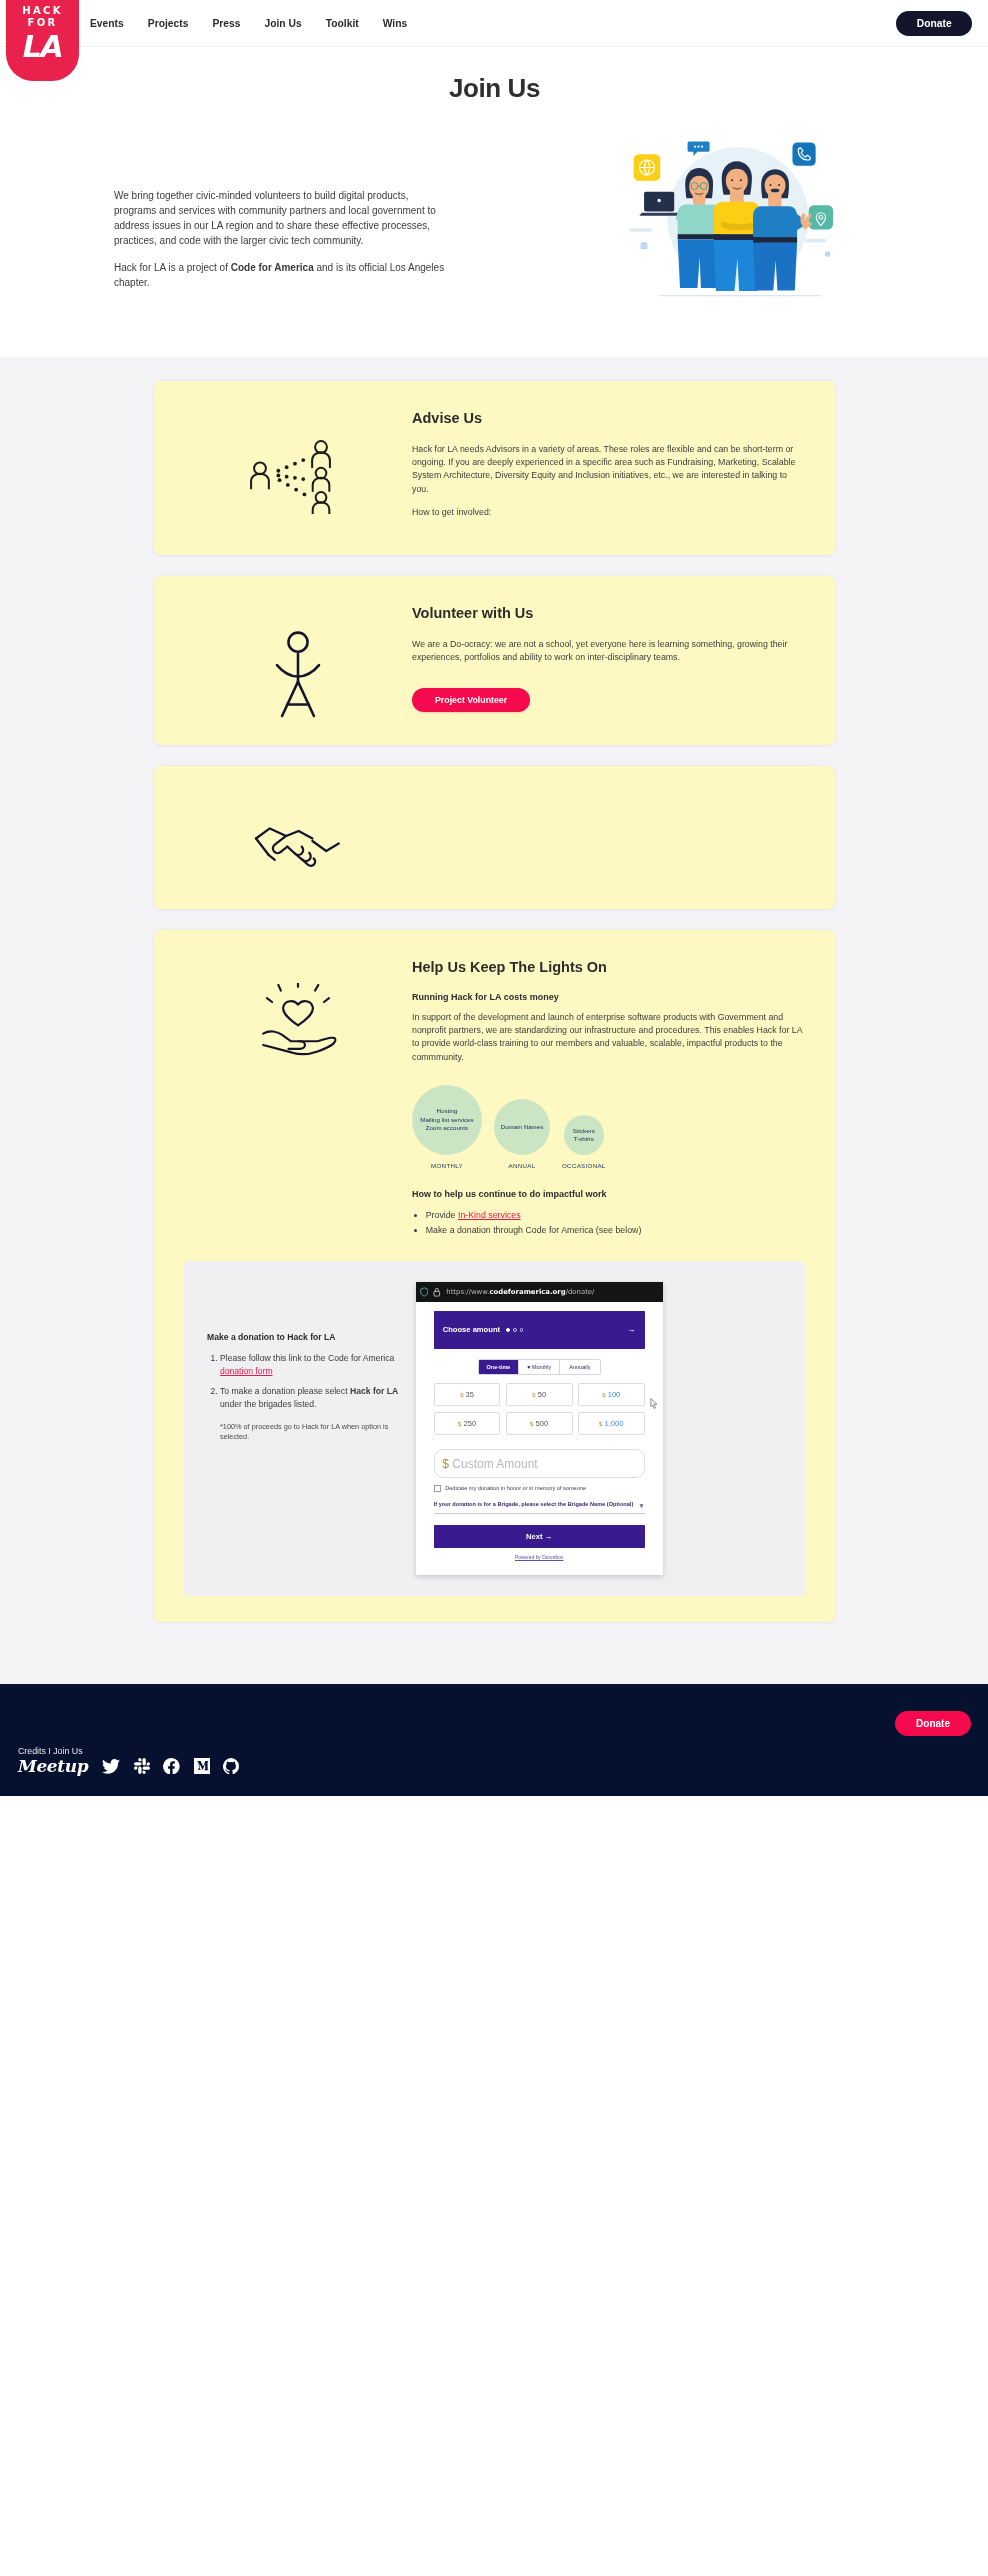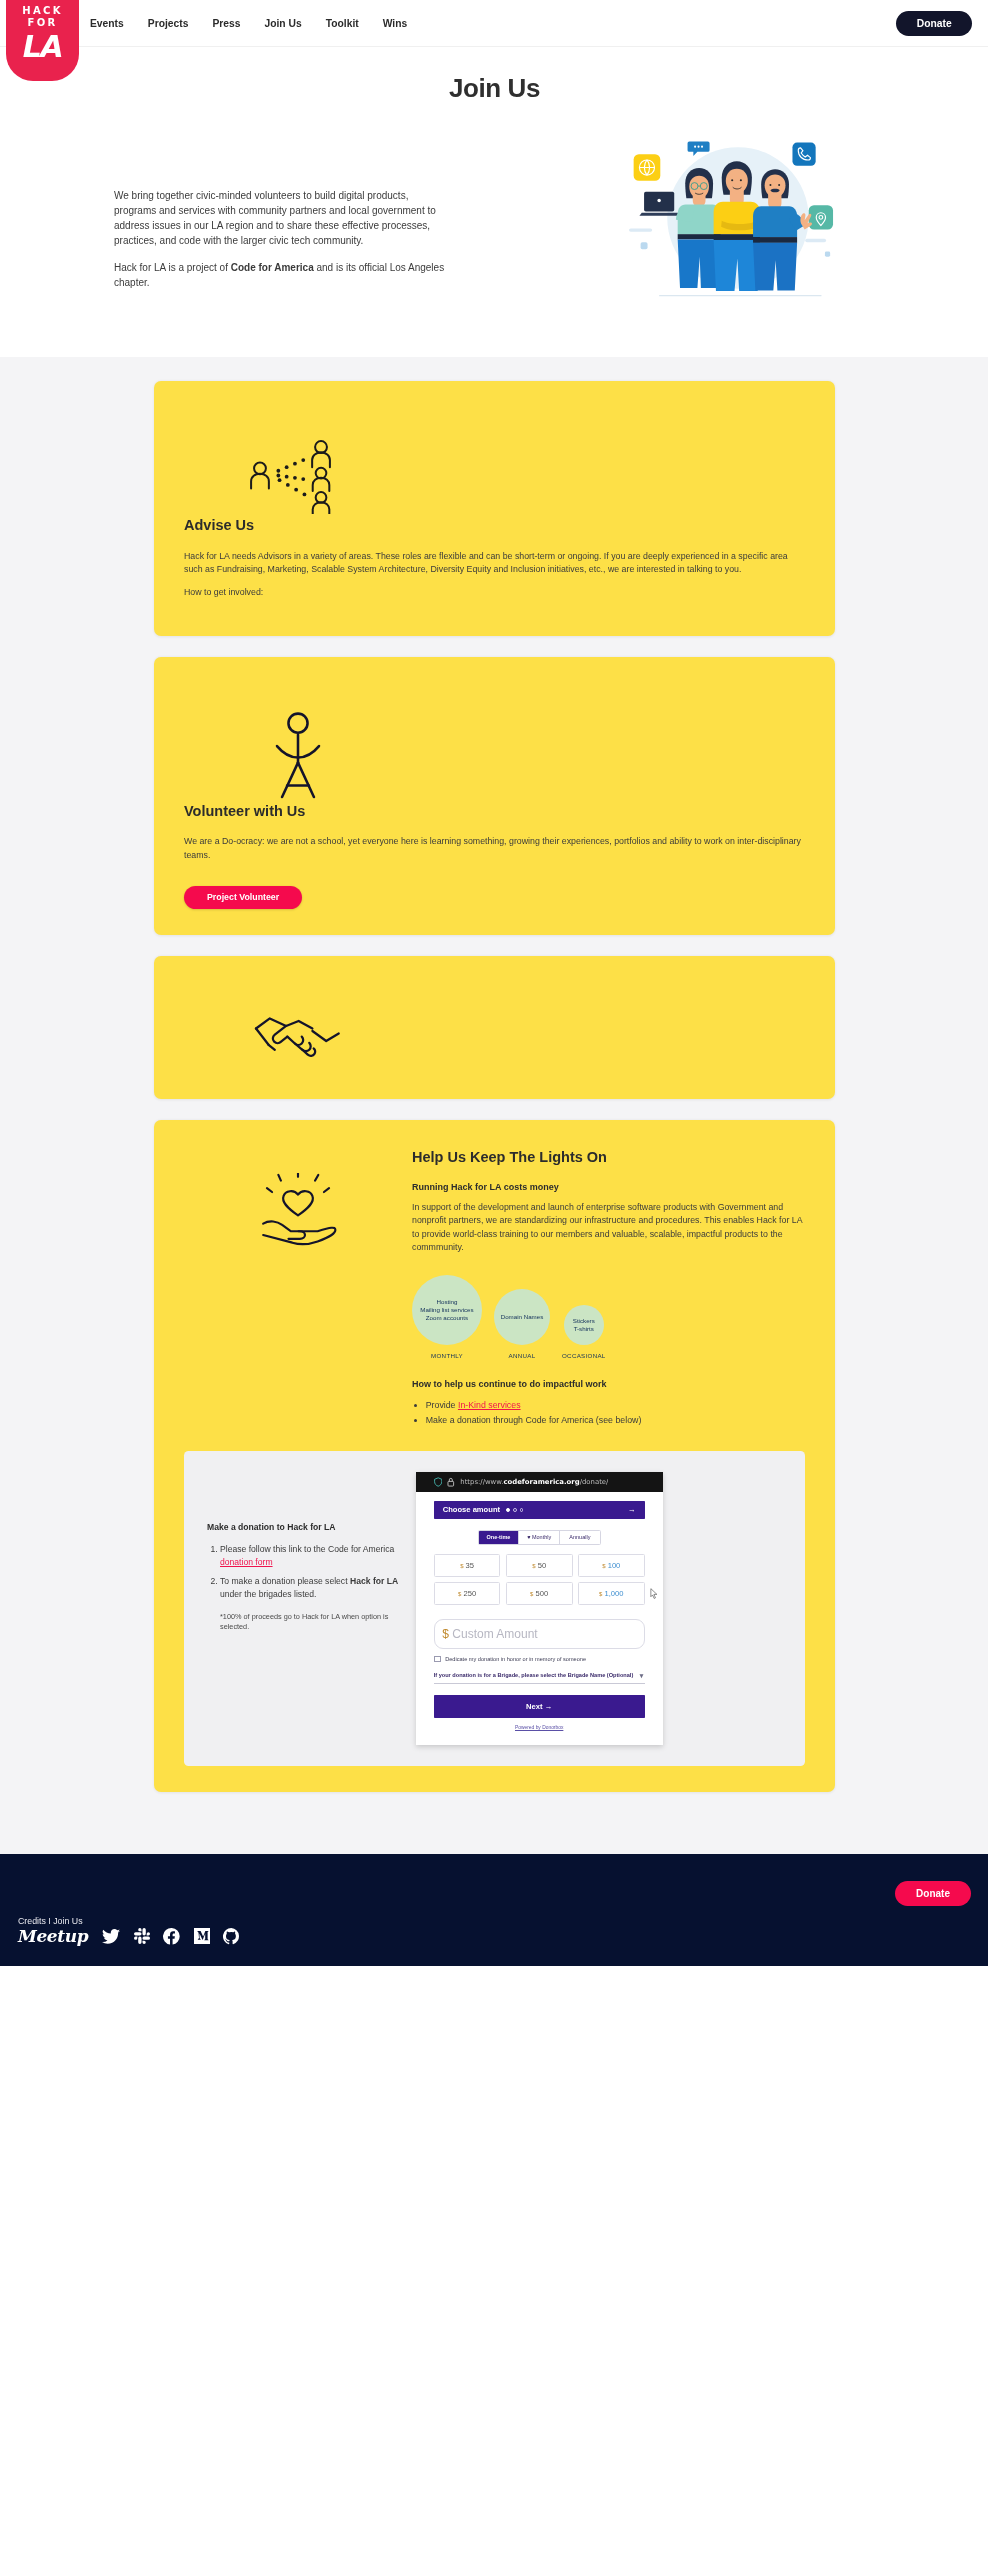--- a/index.html
+++ b/index.html
@@ -118,26 +118,25 @@
   }
 
   
   .main {
     background: #f4f4f6;
     padding: 24px 0 41px 0;
   }
   .card {
     width: 681px;
     margin: 0 auto 21px auto;
-    background: #fde047;
+    background: #fef9c3;
     border-radius: 6.9px;
     box-shadow: 0 0.8px 3px rgba(0,0,0,0.07);
     display: flex;
     padding: 26px 30px 26px 30px;
-    flex-direction: column;
   }
   .card-art {
     width: 228px;
     flex: none;
     display: flex;
     align-items: flex-start;
     justify-content: center;
     padding-top: 27px;
   }
   .card-body { flex: 1; padding-top: 3px; }
@@ -260,35 +259,35 @@
     width: 247px;
     background: #fff;
     box-shadow: 0 1.5px 5.3px rgba(0,0,0,0.17);
   }
   .urlbar {
     background: #141414;
     height: 20px;
     display: flex;
     align-items: center;
     gap: 5.3px;
-    padding: 0 18px;
+    padding: 0 4px;
   }
   .urlbar .url {
     font-size: 6.9px;
     color: #bdbdbd;
     font-family: "DejaVu Sans", sans-serif;
     white-space: nowrap;
     overflow: hidden;
   }
   .urlbar .url b { color: #ffffff; font-weight: 700; }
   .form-area { padding: 9px 18px 15px 18px; background: #fff; position: relative; }
   .form-head {
     background: #3a1a8f;
     color: #fff;
-    height: 18px;
+    height: 38px;
     display: flex;
     align-items: center;
     justify-content: space-between;
     padding: 0 9px;
     font-size: 7.6px;
     font-weight: 600;
     border-radius: 0.8px;
   }
   .form-head .dots { display: flex; gap: 3px; align-items: center; margin-left: 6px; }
   .dot { width: 3.8px; height: 3.8px; border-radius: 50%; border: 0.8px solid #cfc6ea; }

